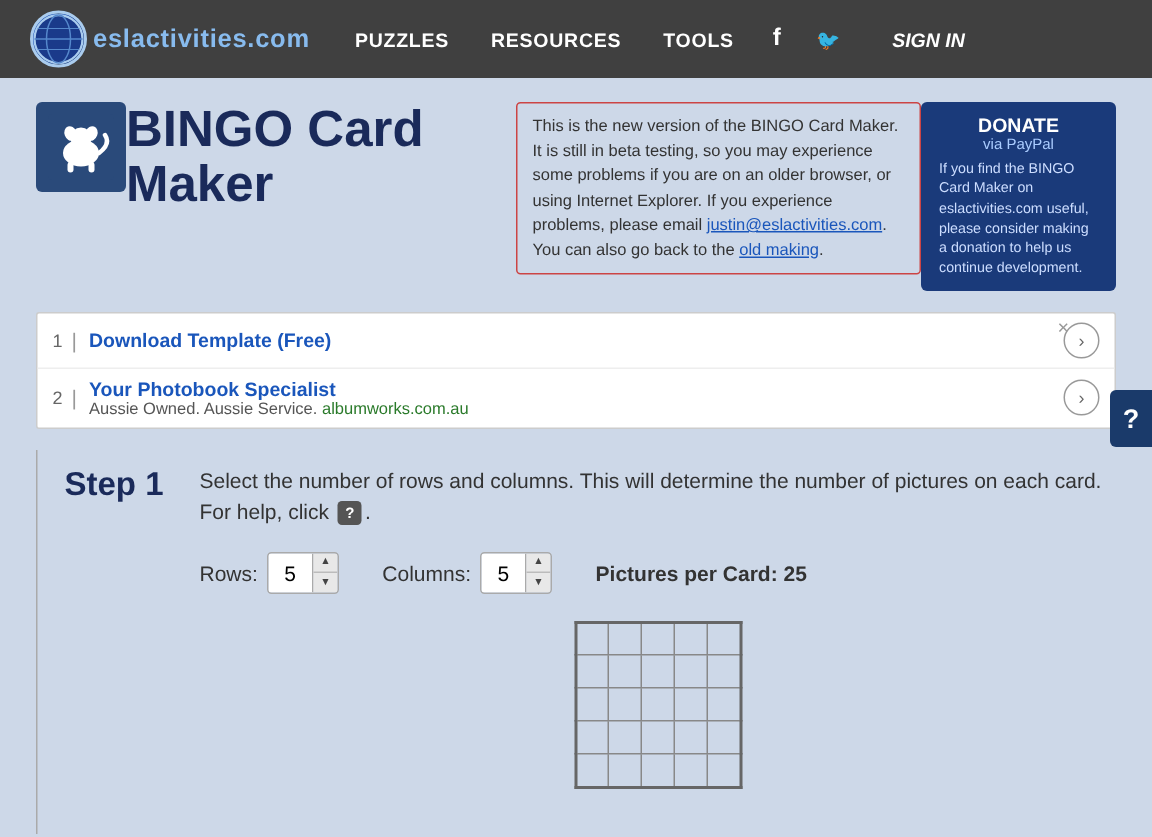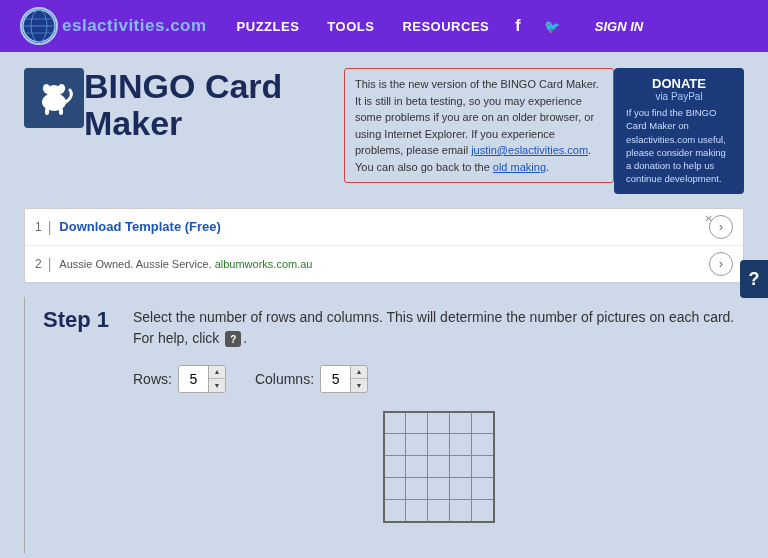--- a/index.html
+++ b/index.html
@@ -6,21 +6,21 @@
     body {
       font-family: Arial, sans-serif;
       background-color: #cdd8e8;
       width: 768px;
       min-height: 558px;
       overflow-x: hidden;
     }
 
     
     .header {
-      background-color: #6d28d9;
+      background-color: #404040;
       display: flex;
       align-items: center;
       padding: 0 20px;
       height: 52px;
     }
     .logo-area {
       display: flex;
       align-items: center;
       margin-right: 20px;
     }
@@ -344,22 +344,22 @@
         <line x1="3" y1="10" x2="31" y2="10" stroke="#5588cc" stroke-width="0.8"></line>
         <line x1="3" y1="24" x2="31" y2="24" stroke="#5588cc" stroke-width="0.8"></line>
       </svg>
     </div>
     <span class="logo-text">
       <span>esl</span><span>activities.com</span>
     </span>
   </div>
   <nav>
     <a class="nav-item">PUZZLES</a>
+    <a class="nav-item">RESOURCES</a>
     <a class="nav-item">TOOLS</a>
-    <a class="nav-item">RESOURCES</a>
     <span class="nav-social">f</span>
     <span class="nav-social" style="font-size:13px;">🐦</span>
     <a class="nav-signin">SIGN IN</a>
   </nav>
 </header>
 
 <div class="main-content">
 
   <div class="top-row">
 
@@ -402,20 +402,21 @@
       <div style="flex:1;">
         <div class="ad-title">Download Template (Free)</div>
       </div>
       <span class="ad-close">✕</span>
       <div class="ad-arrow">›</div>
     </div>
     <div class="ad-row">
       <span class="ad-num">2</span>
       <span class="ad-pipe">|</span>
       <div style="flex:1;">
+        <div class="ad-title">Your Photobook Specialist</div>
         <div style="font-size:11px;color:#555;">
           <span>Aussie Owned. Aussie Service.</span> <span style="color:#2a7a2a;">albumworks.com.au</span>
         </div>
       </div>
       <div class="ad-arrow">›</div>
     </div>
   </div>
 
   <div style="display:flex;gap:0;">
     <div style="border-right:1px solid #aaa;margin-right:18px;width:1px;min-height:220px;"></div>
@@ -446,20 +447,26 @@
               <label class="control-label">Columns:</label>
               <div class="spinner-input">
                 <div class="spinner-value">5</div>
                 <div class="spinner-buttons">
                   <button class="spinner-btn">▲</button>
                   <button class="spinner-btn">▼</button>
                 </div>
               </div>
             </div>
 
+            <div class="control-group">
+              <span class="pictures-label">
+                <span>Pictures per Card:</span>
+                <span>25</span>
+              </span>
+            </div>
           </div>
 
           <div class="grid-preview">
             <table class="bingo-grid">
               <tbody id="bingo-tbody">
                   <tr>
                     <td></td>
                     <td></td>
                     <td></td>
                     <td></td>

